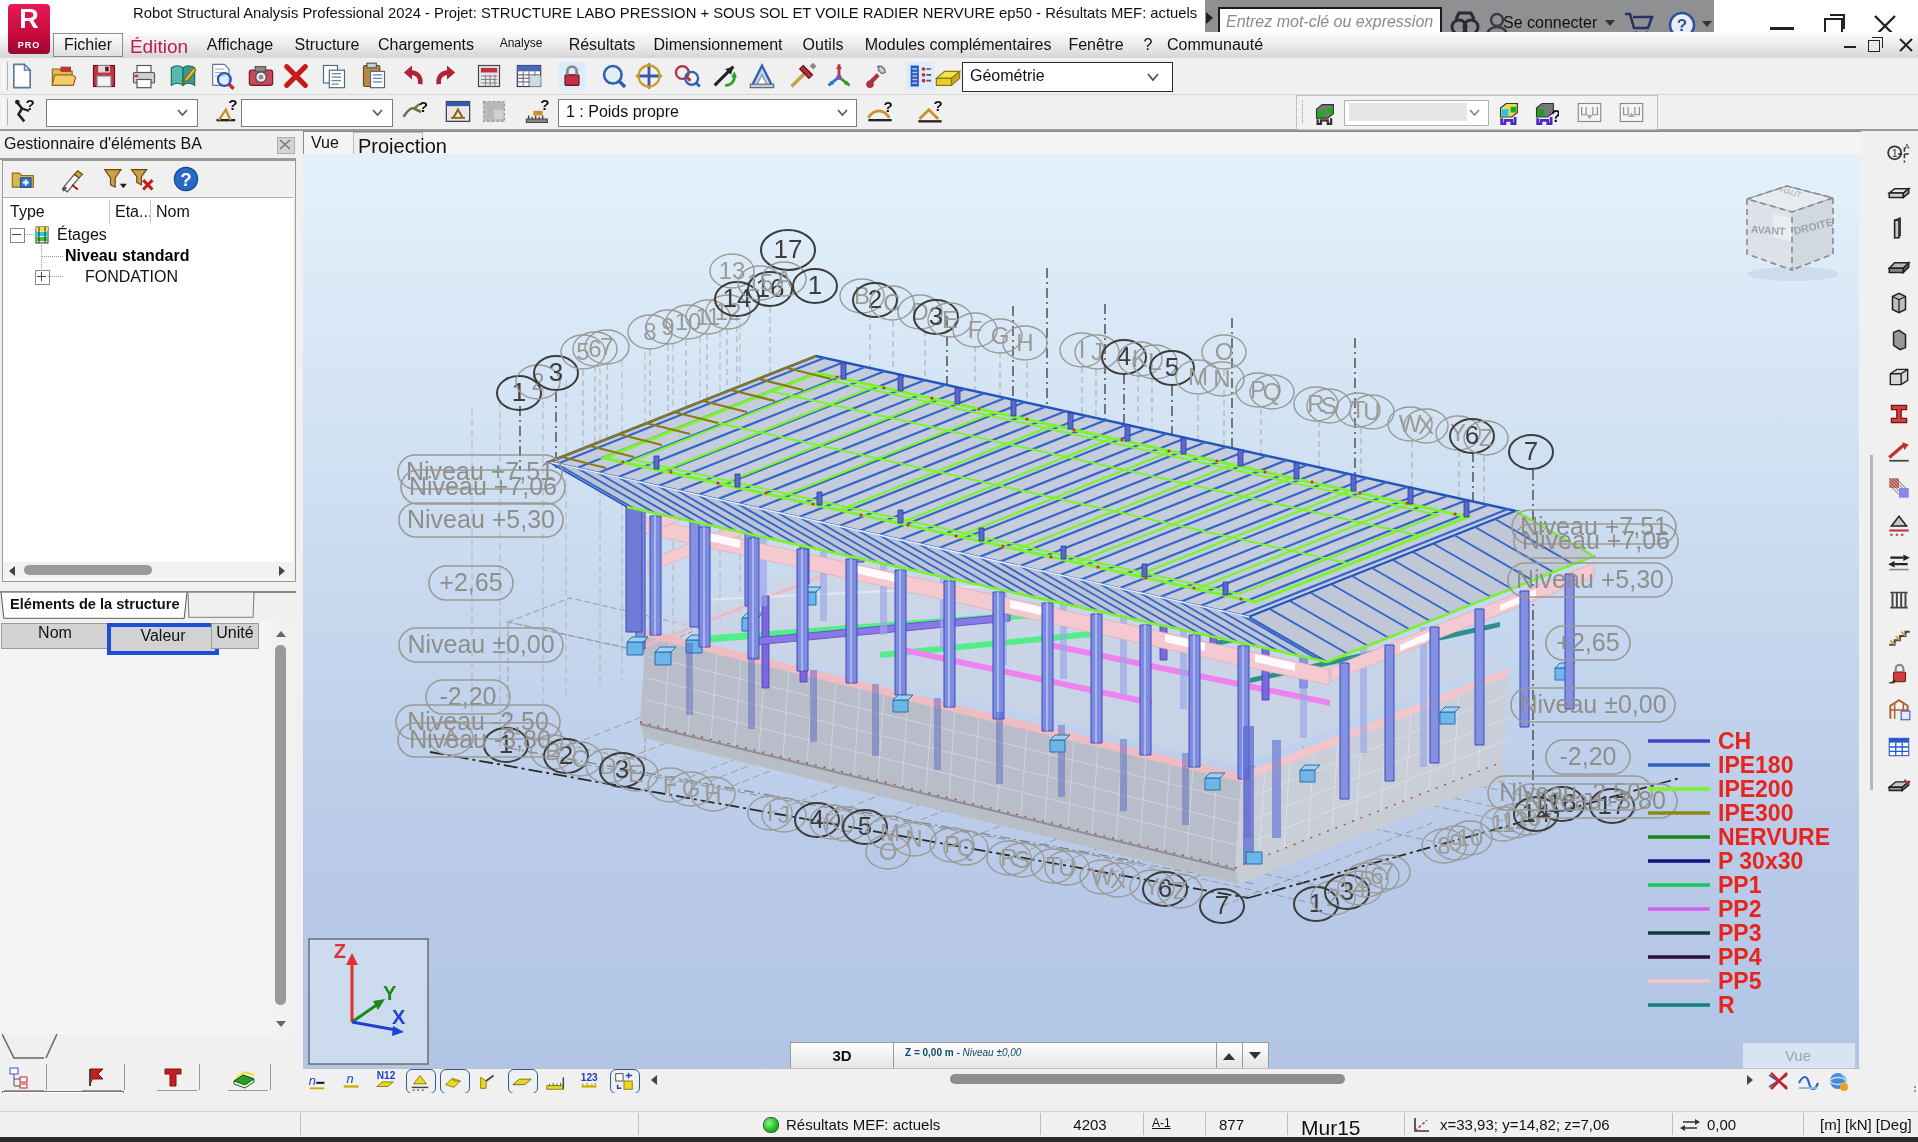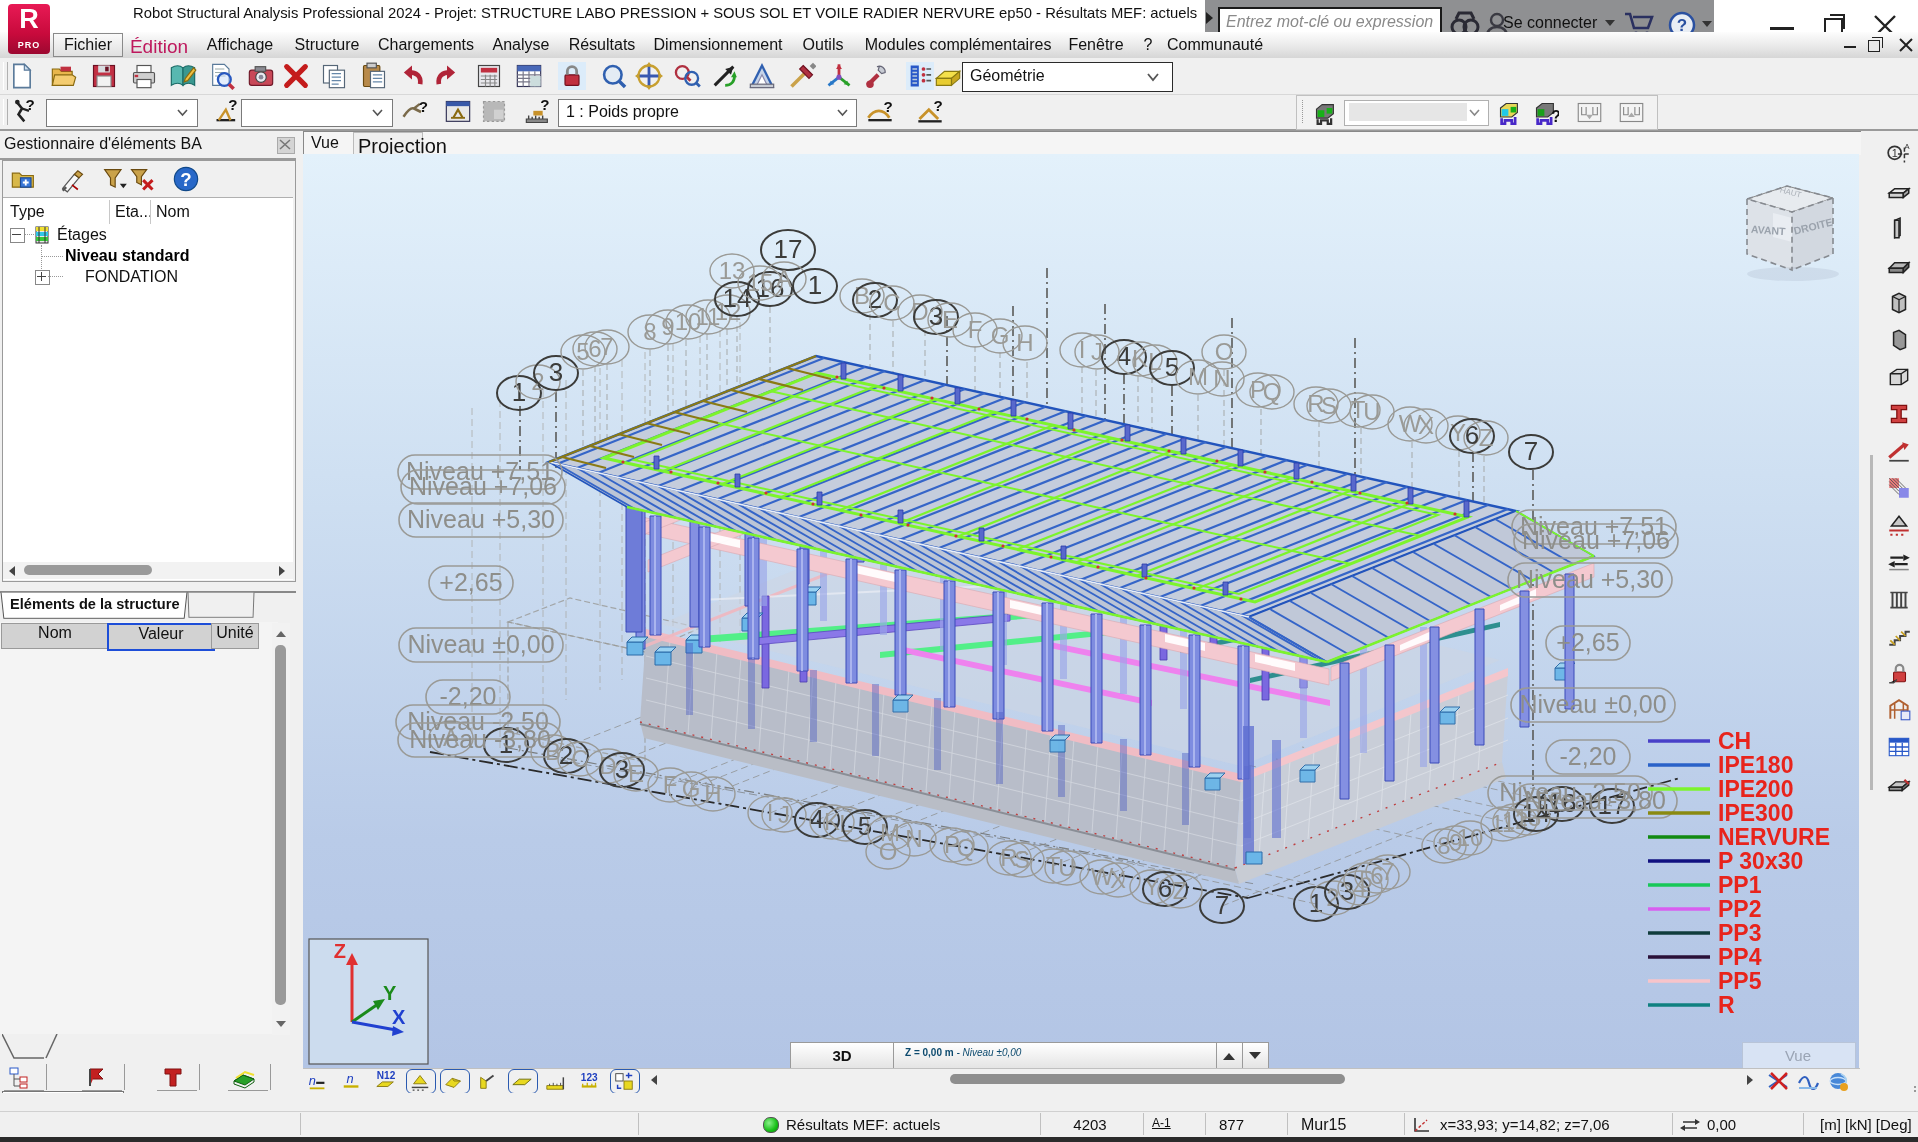--- a/index.html
+++ b/index.html
@@ -46,21 +46,21 @@
 <svg class="abs" style="left:1872px;top:13px" width="26" height="26" viewBox="0 0 26 26">
       <path d="M3 3L23 23M23 3L3 23" stroke="#222" stroke-width="2.4"></path>
     </svg>
 <div class="abs" style="left:0;top:32px;width:1918px;height:26px;background:linear-gradient(180deg,#fdfdfd,#e9e9e9 55%,#d6d6d6);border-bottom:1px solid #a8a8a8;"></div>
     <div class="abs" style="left:53px;top:33px;width:68px;height:22px;border:1px solid #8a8a8a;background:linear-gradient(180deg,#fafafa,#e0e0e0);"></div>
     <div class="abs" style="left:88px;top:36px;transform:translateX(-50%);font-size:16px;color:#111;white-space:nowrap;">Fichier</div>
     <div class="abs" style="left:159px;top:36px;transform:translateX(-50%);font-size:19px;color:#be185d;white-space:nowrap;">Édition</div>
     <div class="abs" style="left:240px;top:36px;transform:translateX(-50%);font-size:16px;color:#111;white-space:nowrap;">Affichage</div>
     <div class="abs" style="left:327px;top:36px;transform:translateX(-50%);font-size:16px;color:#111;white-space:nowrap;">Structure</div>
     <div class="abs" style="left:426px;top:36px;transform:translateX(-50%);font-size:16px;color:#111;white-space:nowrap;">Chargements</div>
-    <div class="abs" style="left:521px;top:36px;transform:translateX(-50%);font-size:16px;color:#111;white-space:nowrap;text-align:center;">Analyse</div>
+    <div class="abs" style="left:521px;top:36px;transform:translateX(-50%);font-size:12px;color:#111;white-space:nowrap;text-align:center;">Analyse</div>
     <div class="abs" style="left:602px;top:36px;transform:translateX(-50%);font-size:16px;color:#111;white-space:nowrap;">Résultats</div>
     <div class="abs" style="left:718px;top:36px;transform:translateX(-50%);font-size:16px;color:#111;white-space:nowrap;">Dimensionnement</div>
     <div class="abs" style="left:823px;top:36px;transform:translateX(-50%);font-size:16px;color:#111;white-space:nowrap;">Outils</div>
     <div class="abs" style="left:958px;top:36px;transform:translateX(-50%);font-size:16px;color:#111;white-space:nowrap;">Modules complémentaires</div>
     <div class="abs" style="left:1096px;top:36px;transform:translateX(-50%);font-size:16px;color:#111;white-space:nowrap;">Fenêtre</div>
     <div class="abs" style="left:1148px;top:36px;transform:translateX(-50%);font-size:16px;color:#111;white-space:nowrap;">?</div>
     <div class="abs" style="left:1215px;top:36px;transform:translateX(-50%);font-size:16px;color:#111;white-space:nowrap;">Communauté</div>
 <div class="abs" style="left:1844px;top:46px;width:12px;height:2px;background:#222;"></div>
 <div class="abs" style="left:1868px;top:40px;width:10px;height:10px;border:1.5px solid #222;background:#e9e9e9;"></div>
 <div class="abs" style="left:1872px;top:37px;width:10px;height:10px;border:1.5px solid #222;border-left:none;border-bottom:none;"></div>
@@ -370,21 +370,21 @@
     </svg>
 
 <div class="abs" style="left:0px;top:591px;width:296px;height:2px;background:#888;"></div>
 <div class="abs" style="left:2px;top:593px;width:182px;height:25px;background:#fff;border-left:1px solid #555;border-right:1px solid #555;border-bottom:1px solid #555;transform:perspective(60px) rotateX(-4deg);"></div>
 <div class="abs" style="left:10px;top:596px;font-size:14.6px;font-weight:bold;color:#111;">Eléments de la structure</div>
 <div class="abs" style="left:188px;top:593px;width:64px;height:24px;background:#f0f0f0;border-left:1px solid #777;border-right:1px solid #777;border-bottom:1px solid #777;transform:perspective(60px) rotateX(-4deg);"></div>
 <div class="abs" style="left:196px;top:600px;font-size:16px;color:#111;margin-top:20px;">Dessins</div>
 
 <div class="abs" style="left:0px;top:622px;width:278px;height:412px;background:#f4f4f4;"></div>
 <div class="abs" style="left:1px;top:623px;width:106px;height:24px;background:#d2d2d2;border:1px solid #9a9a9a;text-align:center;font-size:16px;color:#111;">Nom</div>
-<div class="abs" style="left:107px;top:623px;width:104px;height:24px;background:#d2d2d2;border:2px solid #1d4ed8;text-align:center;font-size:16px;color:#111;">Valeur</div>
+<div class="abs" style="left:107px;top:623px;width:104px;height:24px;background:#d2d2d2;border:4px solid #1d4ed8;text-align:center;font-size:16px;color:#111;">Valeur</div>
 <div class="abs" style="left:211px;top:623px;width:46px;height:24px;background:#d2d2d2;border:1px solid #9a9a9a;text-align:center;font-size:16px;color:#111;">Unité</div>
 
 <div class="abs" style="left:272px;top:623px;width:18px;height:412px;background:#f2f2f2;"></div>
 <svg class="abs" style="left:275px;top:628px" width="12" height="12" viewBox="0 0 12 12">
       <path d="M1 9l5-6 5 6z" fill="#666"></path>
     </svg>
 <div class="abs" style="left:275px;top:645px;width:11px;height:360px;background:#9a9a9a;border-radius:5px;"></div>
 <svg class="abs" style="left:275px;top:1018px" width="12" height="12" viewBox="0 0 12 12">
       <path d="M1 3l5 6 5-6z" fill="#666"></path>
     </svg>
@@ -1332,21 +1332,21 @@
     <div class="abs" style="left:1205px;top:1113px;width:1px;height:22px;background:#c0c0c0;"></div>
     <div class="abs" style="left:1287px;top:1113px;width:1px;height:22px;background:#c0c0c0;"></div>
     <div class="abs" style="left:1404px;top:1113px;width:1px;height:22px;background:#c0c0c0;"></div>
     <div class="abs" style="left:1672px;top:1113px;width:1px;height:22px;background:#c0c0c0;"></div>
     <div class="abs" style="left:1803px;top:1113px;width:1px;height:22px;background:#c0c0c0;"></div>
 <div class="abs" style="left:763px;top:1117px;width:14px;height:14px;border-radius:7px;background:radial-gradient(circle at 5px 5px,#8cf08c,#18c018 60%,#0a8a0a);border:1px solid #555;"></div>
 <div class="abs" style="left:786px;top:1116px;font-size:15px;color:#111;">Résultats MEF: actuels</div>
 <div class="abs" style="left:1060px;top:1116px;width:60px;text-align:center;font-size:15px;color:#111;">4203</div>
 <div class="abs" style="left:1152px;top:1116px;font-size:12px;color:#111;text-decoration:underline;">A-1</div>
 <div class="abs" style="left:1219px;top:1116px;font-size:15px;color:#111;">877</div>
-<div class="abs" style="left:1301px;top:1116px;font-size:16px;color:#111;">Mur15</div>
+<div class="abs" style="left:1301px;top:1116px;font-size:21px;color:#111;">Mur15</div>
 <svg class="abs" style="left:1412px;top:1116px" width="20" height="18" viewBox="0 0 20 18">
       <path d="M3 2v13h14" stroke="#333" stroke-width="1.6" fill="none"></path>
       <path d="M3 15L15 4" stroke="#c03030" stroke-width="1.4" stroke-dasharray="3 2"></path>
     </svg>
 <div class="abs" style="left:1440px;top:1116px;font-size:15px;color:#111;">x=33,93; y=14,82; z=7,06</div>
 <svg class="abs" style="left:1679px;top:1118px" width="22" height="14" viewBox="0 0 22 14">
       <path d="M4 4h12M6 10h12" stroke="#333" stroke-width="1.6"></path>
       <path d="M16 1l5 3-5 3zM6 7l-5 3 5 3z" fill="#333"></path>
     </svg>
 <div class="abs" style="left:1707px;top:1116px;font-size:15px;color:#111;">0,00</div>

